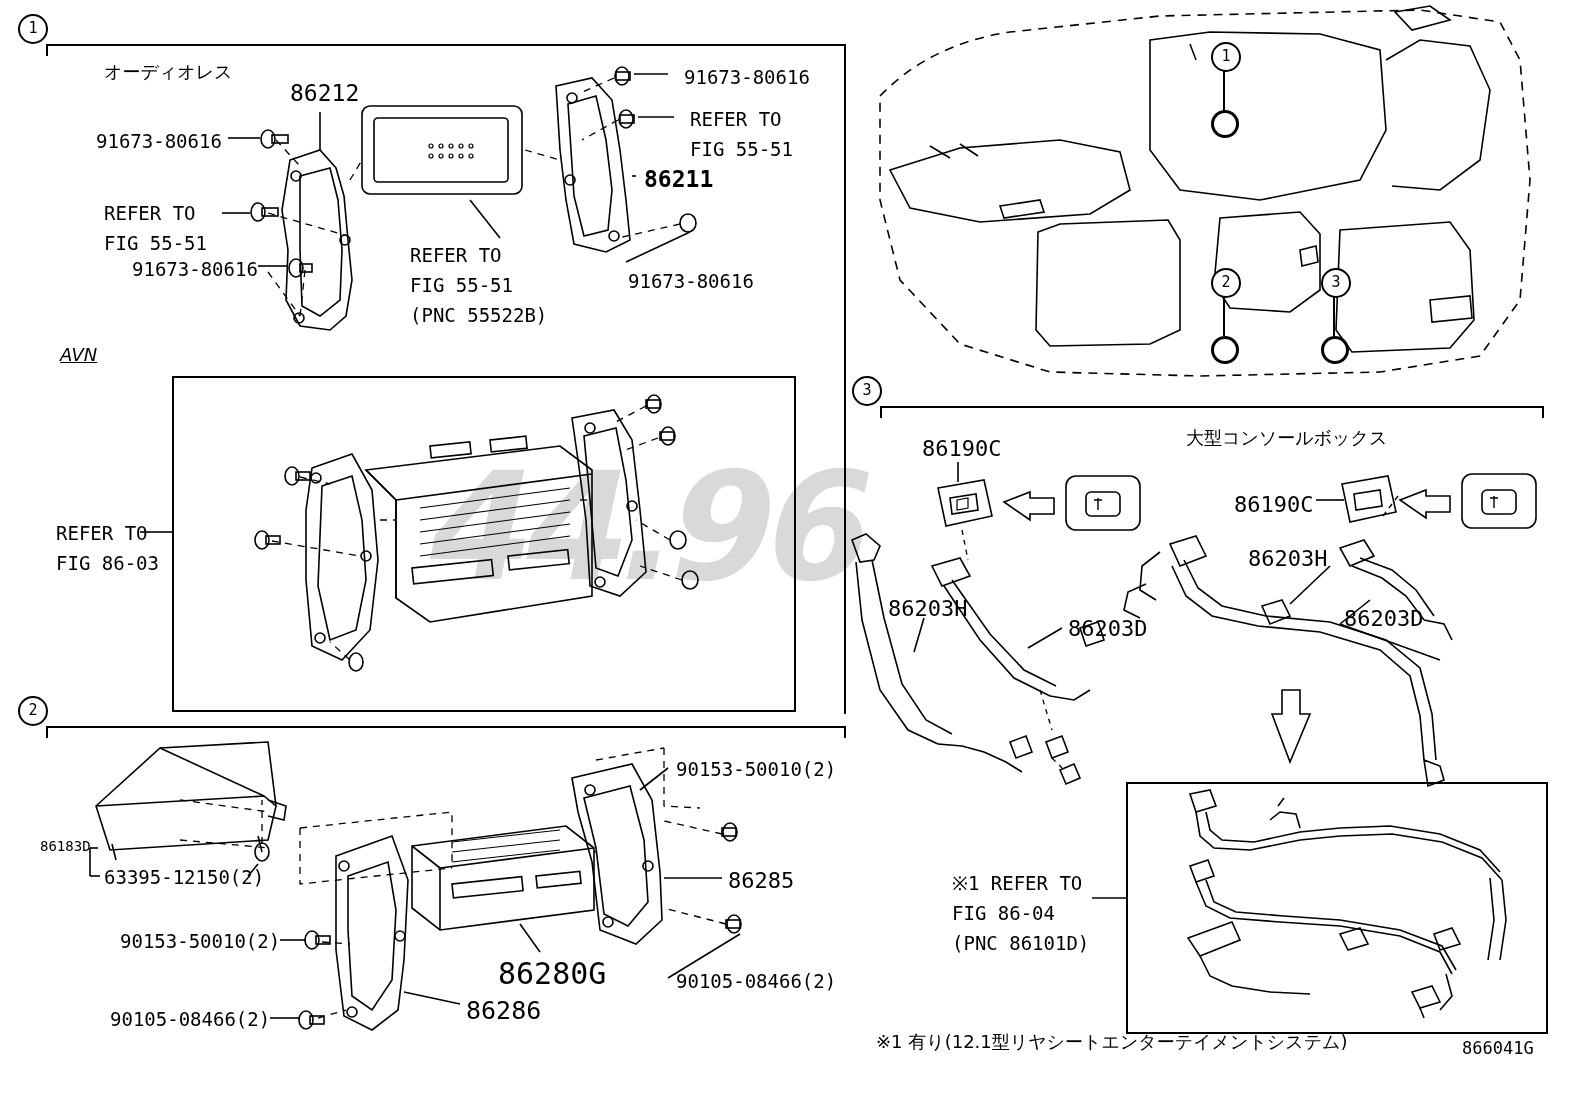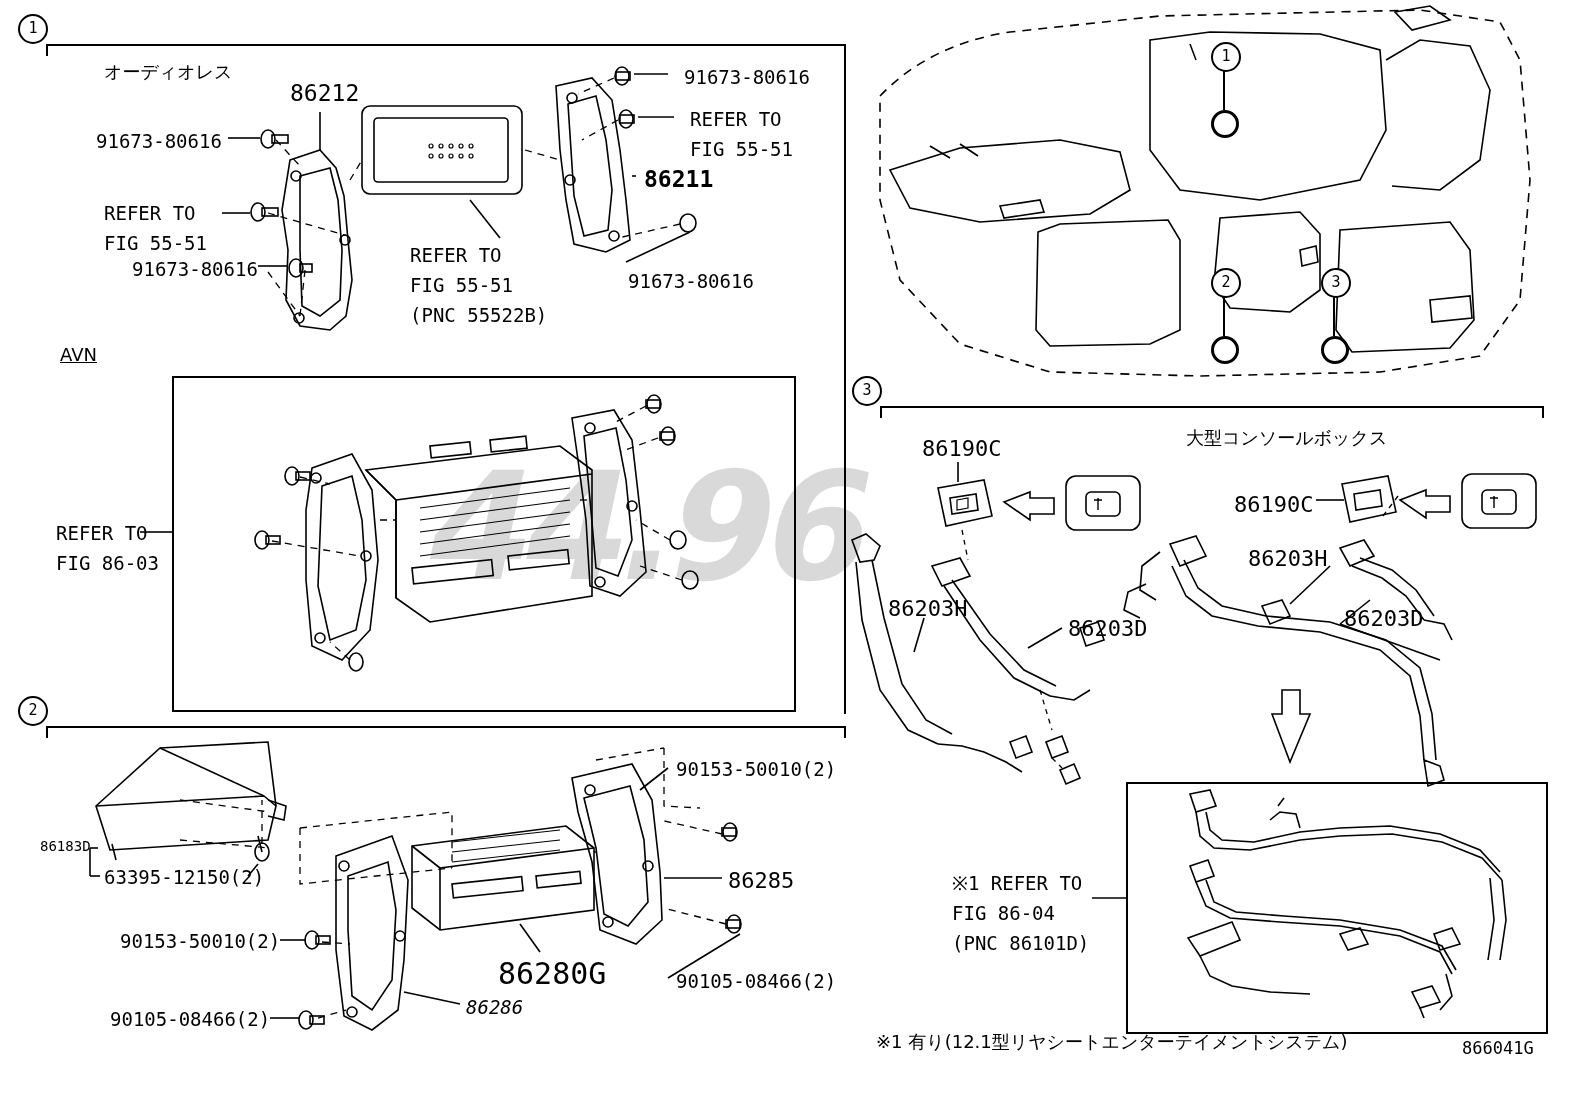--- a/index.html
+++ b/index.html
@@ -17,21 +17,21 @@
   .circnum{position:absolute;width:26px;height:26px;border:2px solid #000;border-radius:50%;
            font-family:"DejaVu Sans Mono", monospace;font-size:15px;line-height:24px;text-align:center;background:#fff;}
   .dot{position:absolute;border:3px solid #000;border-radius:50%;background:transparent;}
   .ln{position:absolute;background:#000;height:1.5px;transform-origin:0 0;}
   .brk{position:absolute;border-top:2px solid #000;}
   .brkl{position:absolute;border-left:2px solid #000;}
   .box{position:absolute;border:2px solid #000;background:transparent;}
   svg{position:absolute;left:0;top:0;overflow:visible;}
   .wm{position:absolute;font-family:"DejaVu Sans", sans-serif;font-weight:bold;color:#d9d9d9;
       font-size:150px;letter-spacing:-8px;user-select:none;}
-  .underline{text-decoration:underline;}
+  .underline{text-decoration:underline;font-style:italic;}
 </style>
 </head>
 <body>
 
 <div class="stage">
 
   <div class="wm" style="left:430px;top:440px;transform:skewX(-12deg);">
     <span>44.96</span>
   </div>
 
@@ -252,21 +252,21 @@
     </g>
   </svg>
 
   <div class="lbl" style="left:20px;top:838px;font-size:14px;margin-left:20px;">86183D</div>
   <div class="lbl" style="left:104px;top:866px;">63395-12150(2)</div>
   <div class="lbl" style="left:120px;top:930px;">90153-50010(2)</div>
   <div class="lbl" style="left:110px;top:1008px;">90105-08466(2)</div>
   <div class="lbl" style="left:676px;top:758px;">90153-50010(2)</div>
   <div class="lbl" style="left:676px;top:970px;">90105-08466(2)</div>
   <div class="lbl" style="left:728px;top:868px;font-size:22px;">86285</div>
-  <div class="lbl" style="left:466px;top:996px;font-size:19px;font-style:italic;">86286</div>
+  <div class="lbl" style="left:466px;top:996px;font-size:25px;">86286</div>
   <div class="lbl" style="left:498px;top:956px;font-size:30px;">86280G</div>
 
   <svg width="1592" height="1099">
     <g stroke="#000" stroke-width="1.6" fill="none">
       <line x1="90" y1="848" x2="98" y2="848"></line>
       <line x1="90" y1="848" x2="90" y2="876"></line>
       <line x1="90" y1="876" x2="100" y2="876"></line>
       <line x1="248" y1="876" x2="258" y2="864"></line>
       <line x1="280" y1="940" x2="306" y2="940"></line>
       <line x1="270" y1="1018" x2="300" y2="1018"></line>

